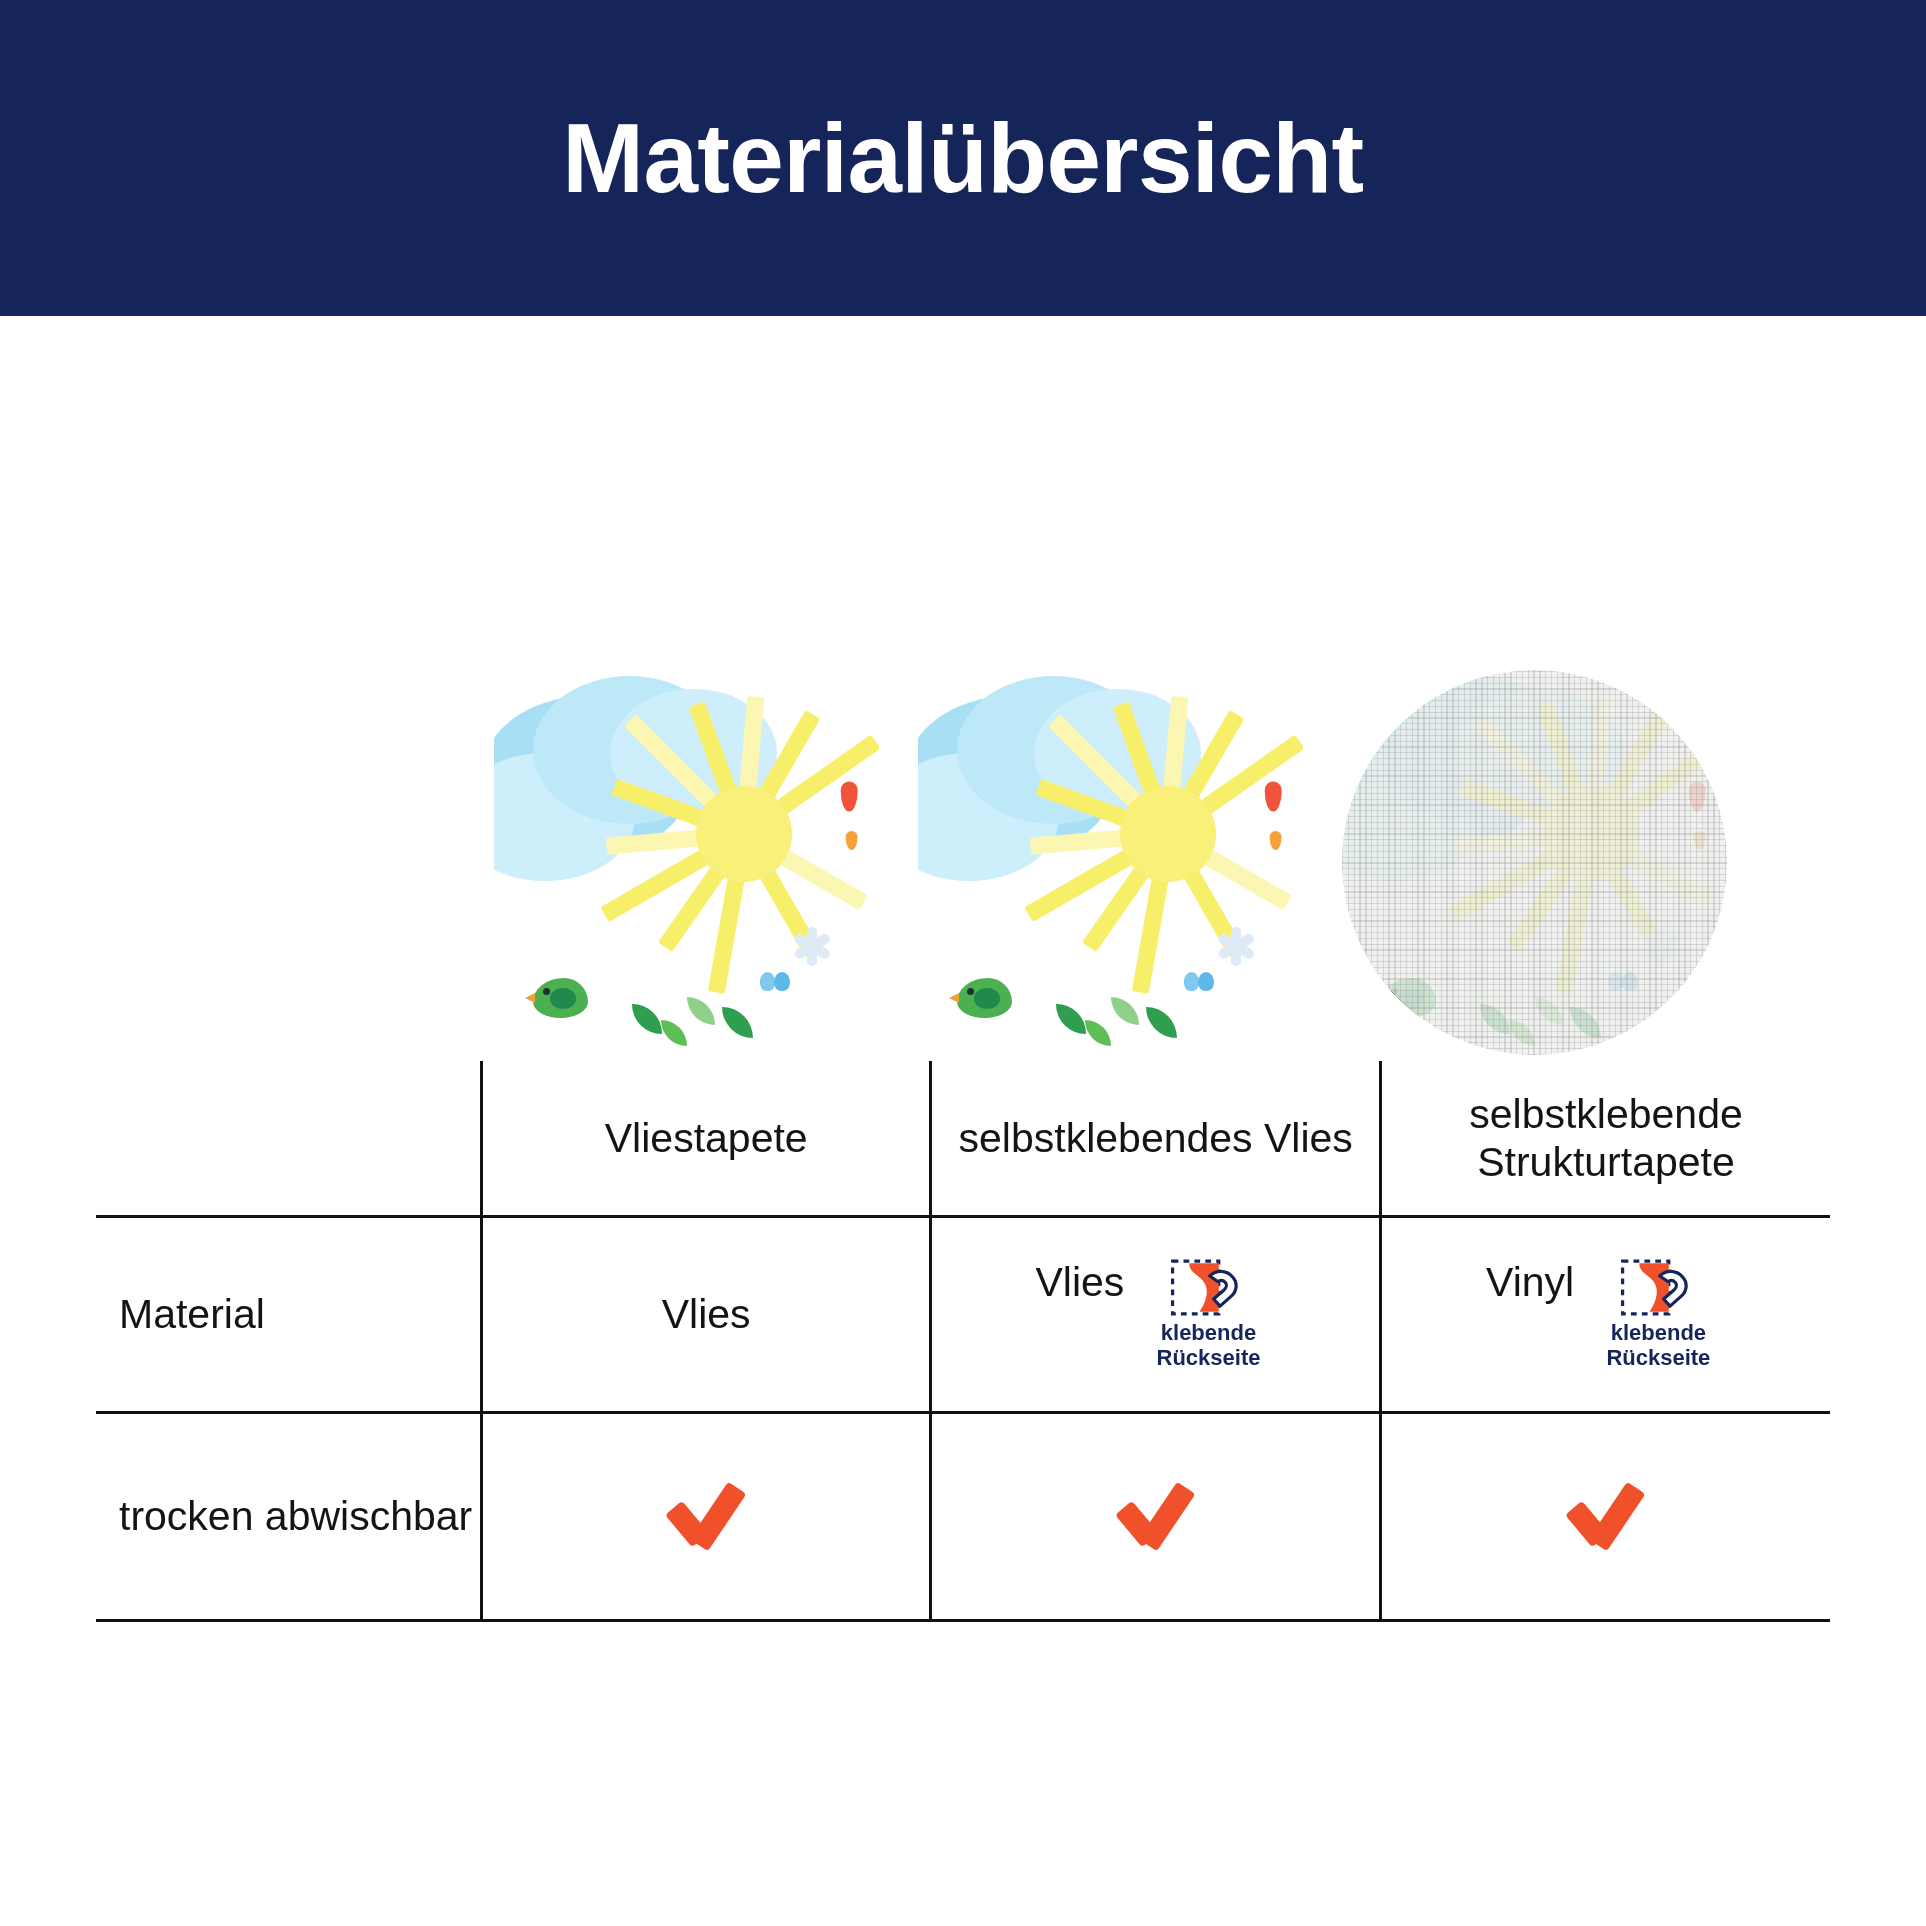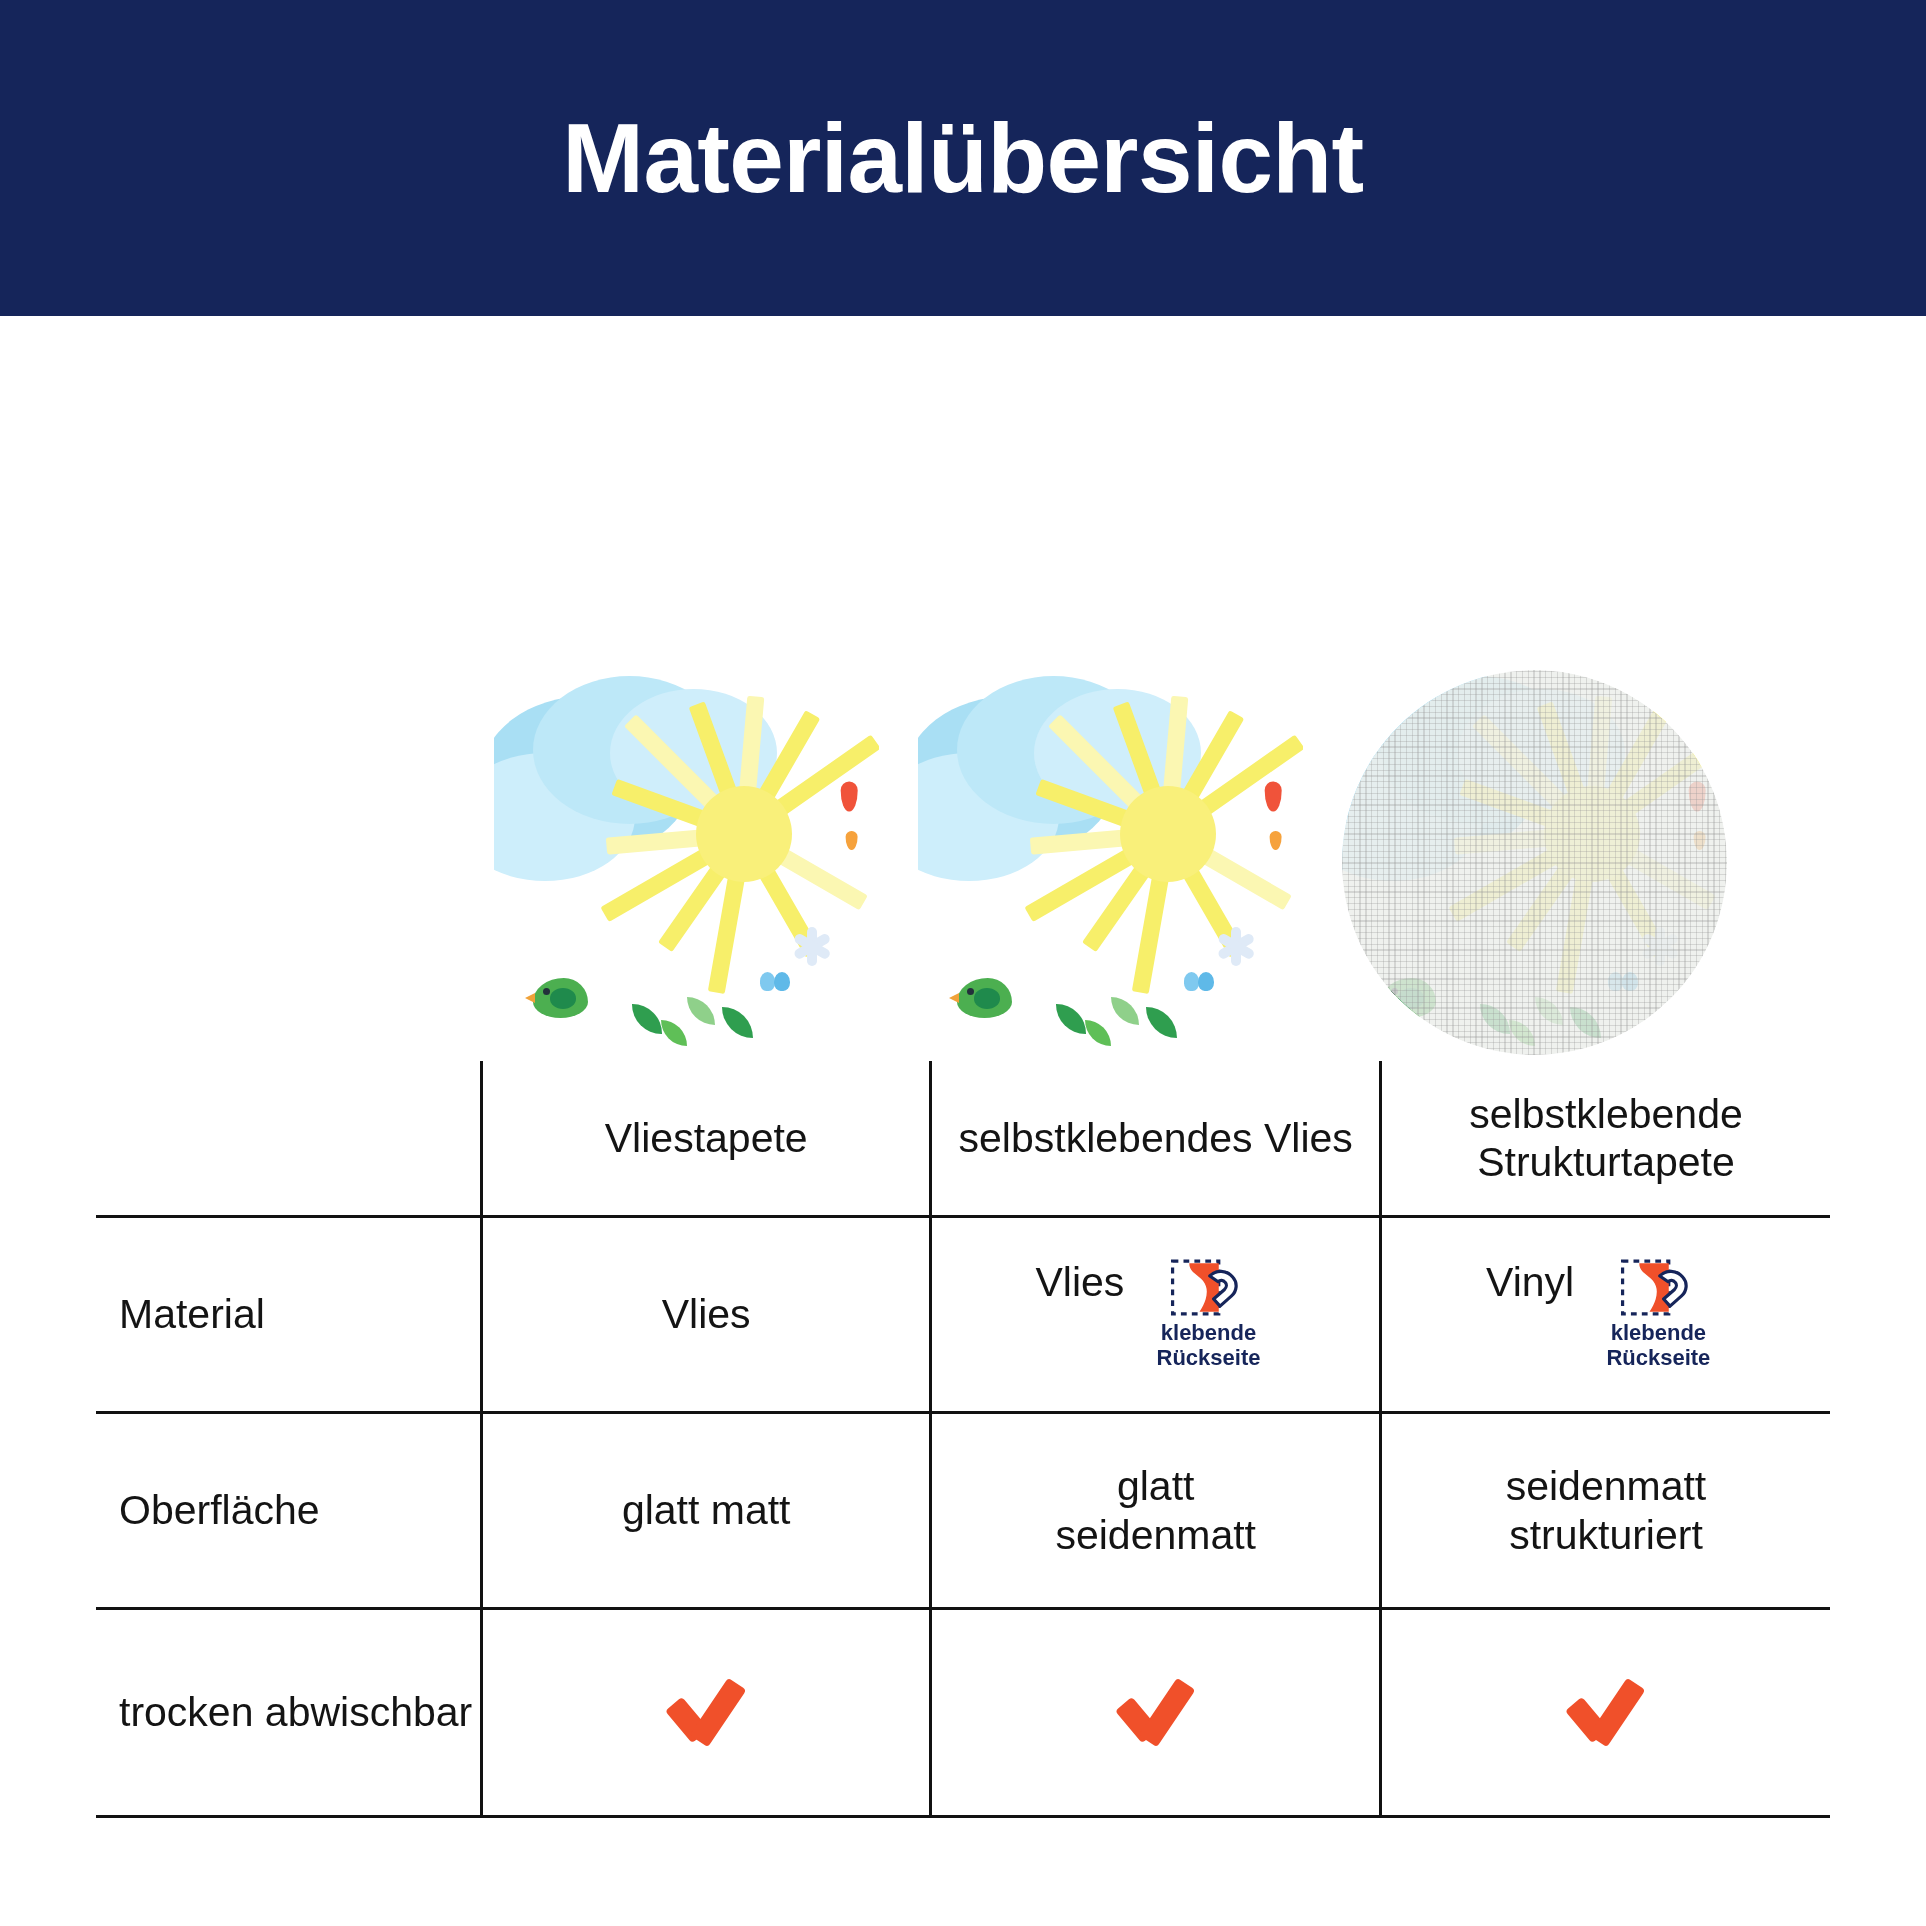--- a/index.html
+++ b/index.html
@@ -503,40 +503,20 @@
                 </svg>
               </span>
               <span class="badge-caption">klebende
 Rückseite</span>
             </span>
           </div>
         </td>
       </tr>
 
 
-      <tr class="body-row">
-        <td class="col-label">Oberfläche</td>
-        <td class="vline">
-          <div class="cell-inner">
-              <span class="cell-text">glatt matt</span>
-            </div>
-        </td>
-        <td class="vline">
-          <div class="cell-inner">
-              <span class="cell-text">glatt
-seidenmatt</span>
-            </div>
-        </td>
-        <td class="vline">
-          <div class="cell-inner">
-              <span class="cell-text">seidenmatt
-strukturiert</span>
-            </div>
-        </td>
-      </tr>
 
       <tr class="body-row tall">
         <td class="col-label">trocken abwischbar</td>
         <td class="vline">
           <div class="cell-inner">
               <span class="check"></span>
             </div>
         </td>
         <td class="vline">
           <div class="cell-inner">

